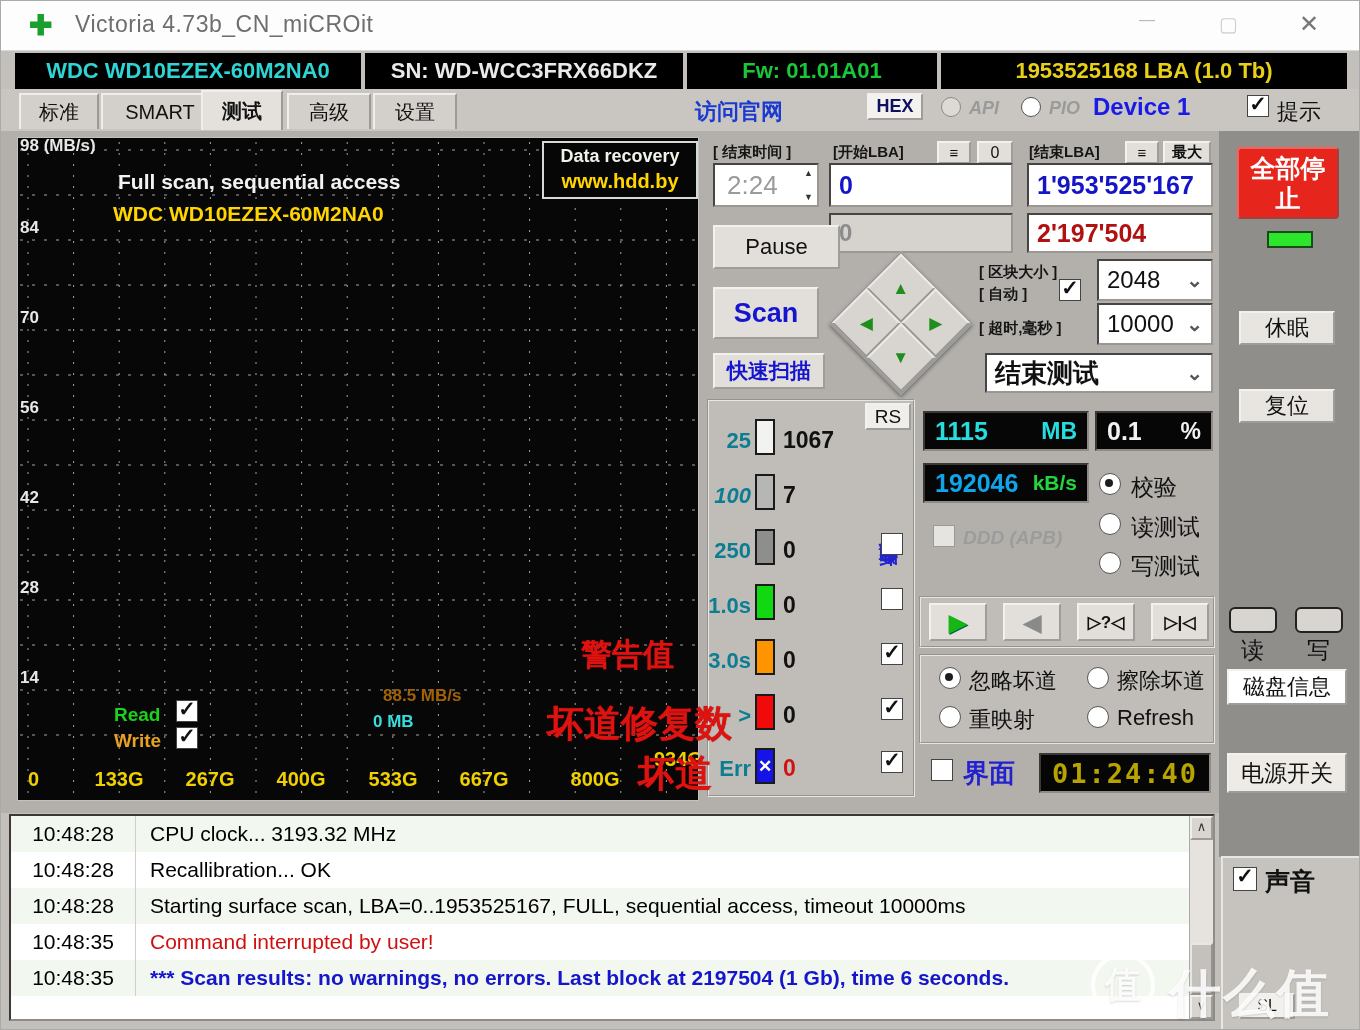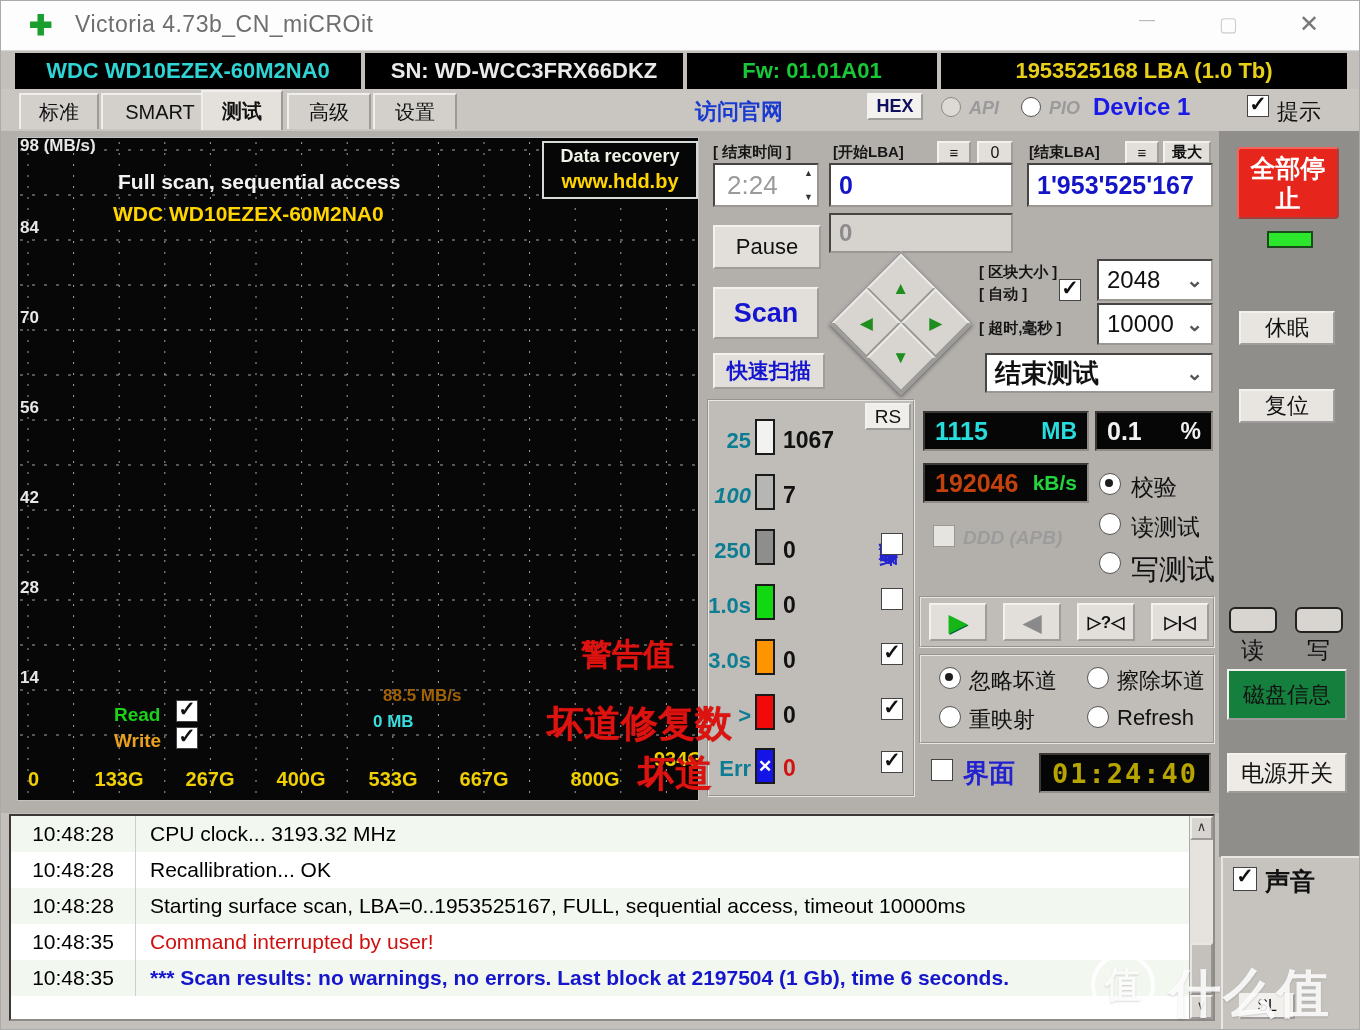--- a/index.html
+++ b/index.html
@@ -162,22 +162,25 @@
   <div class="abs field" style="left:828px;top:212px;width:184px;height:40px;background:#d6d3ce;">
     <span style="color:#8c8c8c;font-size:24px;padding-left:8px;">0</span>
   </div>
 
   <span class="abs lbl" style="left:1028px;top:142px;">[结束LBA]</span>
   <div class="abs btn" style="left:1124px;top:140px;width:34px;height:23px;font-size:15px;font-weight:bold;">≡</div>
   <div class="abs btn" style="left:1162px;top:140px;width:48px;height:23px;font-size:15px;font-weight:bold;">最大</div>
   <div class="abs field" style="left:1026px;top:162px;width:186px;height:44px;">
     <span style="color:#1515c8;font-size:25px;padding-left:8px;">1'953'525'167</span>
   </div>
-
-  <div class="abs btn" style="left:712px;top:224px;width:108px;height:44px;font-size:22px;">Pause</div>
+  <div class="abs field" style="left:1026px;top:212px;width:186px;height:40px;">
+    <span style="color:#b01212;font-size:25px;padding-left:8px;">2'197'504</span>
+  </div>
+
+  <div class="abs btn" style="left:712px;top:224px;width:127px;height:44px;font-size:22px;">Pause</div>
   <div class="abs btn" style="left:712px;top:286px;width:106px;height:52px;font-size:27px;font-weight:bold;color:#1515d0;">Scan</div>
   <div class="abs btn" style="left:712px;top:352px;width:112px;height:36px;font-size:21px;font-weight:bold;color:#1515d0;">快速扫描</div>
 
   <div class="abs" style="left:832px;top:254px;width:136px;height:136px;">
     <div style="position:absolute;left:17px;top:17px;width:102px;height:102px;transform:rotate(45deg);display:grid;grid-template-columns:1fr 1fr;grid-template-rows:1fr 1fr;border:2px solid #9a9a9a;background:#d8d5d0;box-shadow:2px 2px 4px rgba(0,0,0,0.35);">
       <div style="border:2px outset #eceae6;display:flex;align-items:center;justify-content:center;">
           <span style="transform:rotate(-45deg);color:#1f8e1f;font-size:17px;">▲</span>
         </div>
       <div style="border:2px outset #eceae6;display:flex;align-items:center;justify-content:center;">
           <span style="transform:rotate(-45deg);color:#1f8e1f;font-size:17px;">▶</span>
@@ -249,32 +252,32 @@
 
   <div class="abs lcd" style="left:922px;top:410px;width:166px;height:40px;">
     <span style="color:#27dcdc;font-size:25px;">1115</span>
     <span style="color:#27dcdc;font-size:23px;">MB</span>
   </div>
   <div class="abs lcd" style="left:1094px;top:410px;width:118px;height:40px;">
     <span style="color:#f2f2f2;font-size:25px;">0.1</span>
     <span style="color:#f2f2f2;font-size:23px;">%</span>
   </div>
   <div class="abs lcd" style="left:922px;top:462px;width:166px;height:40px;">
-    <span style="color:#c2410c;font-size:25px;">192046</span>
+    <span style="color:#0ea5e9;font-size:25px;">192046</span>
     <span style="color:#22d53e;font-size:21px;">kB/s</span>
   </div>
   <span class="abs cb dis" style="left:932px;top:524px;"></span>
   <span class="abs" style="left:962px;top:526px;font-size:19px;font-weight:bold;font-style:italic;color:#9c9c9c;">DDD (APB)</span>
 
   <span class="abs radio sel" style="left:1098px;top:472px;width:22px;height:22px;"></span>
   <span class="abs" style="left:1130px;top:471px;font-size:23px;color:#111;">校验</span>
   <span class="abs radio" style="left:1098px;top:512px;width:22px;height:22px;"></span>
   <span class="abs" style="left:1130px;top:511px;font-size:23px;color:#111;">读测试</span>
   <span class="abs radio" style="left:1098px;top:551px;width:22px;height:22px;"></span>
-  <span class="abs" style="left:1130px;top:550px;font-size:28px;color:#111;">写测试</span>
+  <span class="abs" style="left:1130px;top:550px;font-size:23px;color:#111;">写测试</span>
 
   <div class="abs" style="left:918px;top:595px;width:296px;height:52px;border:2px groove #e8e6e2;background:#c0bdb8;"></div>
   <div class="abs btn" style="left:928px;top:602px;width:58px;height:38px;">
       <span style="color:#16b616;font-size:25px;text-shadow:1px 1px 0 #064;">▶</span>
     </div>
   <div class="abs btn" style="left:1002px;top:602px;width:58px;height:38px;">
       <span style="color:#8a8a8a;font-size:25px;">◀</span>
     </div>
   <div class="abs btn" style="left:1076px;top:602px;width:58px;height:38px;font-size:17px;font-weight:bold;">
       <span>▷?◁</span>
@@ -305,21 +308,21 @@
   </div>
   <div class="abs" style="left:1266px;top:230px;width:46px;height:17px;background:#2ce62c;border:2px solid #1a4a1a;"></div>
   <div class="abs btn" style="left:1238px;top:310px;width:96px;height:34px;font-size:22px;background:#e8e5e0;">休眠</div>
   <div class="abs btn" style="left:1238px;top:388px;width:96px;height:34px;font-size:22px;background:#e8e5e0;">复位</div>
 
   <div class="abs" style="left:1228px;top:606px;width:48px;height:26px;background:#d8d5d0;border:2px solid #222;border-radius:6px;"></div>
   <span class="abs" style="left:1240px;top:634px;font-size:23px;color:#111;">读</span>
   <div class="abs" style="left:1294px;top:606px;width:48px;height:26px;background:#d8d5d0;border:2px solid #222;border-radius:6px;"></div>
   <span class="abs" style="left:1306px;top:634px;font-size:23px;color:#111;">写</span>
 
-  <div class="abs btn" style="left:1226px;top:668px;width:120px;height:51px;font-size:22px;background:#15803d;">磁盘信息</div>
+  <div class="abs btn" style="left:1226px;top:668px;width:120px;height:36px;font-size:22px;background:#ffffff;">磁盘信息</div>
   <div class="abs btn" style="left:1226px;top:752px;width:120px;height:40px;font-size:23px;background:#eeebe6;">电源开关</div>
 
   <div class="abs" style="left:1220px;top:855px;width:140px;height:175px;background:#c6c3be;border:2px outset #e8e6e2;"></div>
   <span class="abs cb checked" style="left:1232px;top:866px;width:24px;height:24px;">✓</span>
   <span class="abs" style="left:1264px;top:864px;font-size:25px;font-weight:bold;color:#111;">声音</span>
   <div class="abs btn" style="left:1238px;top:992px;width:56px;height:26px;font-size:16px;background:#f2f0ec;">SL</div>
 
   <div class="abs" style="left:8px;top:813px;width:1206px;height:207px;background:#fff;border:2px inset #8f8c88;overflow:hidden;">
     <div class="logrow" style="background:#f2f7ef;">
       <span class="logtime">10:48:28</span>

